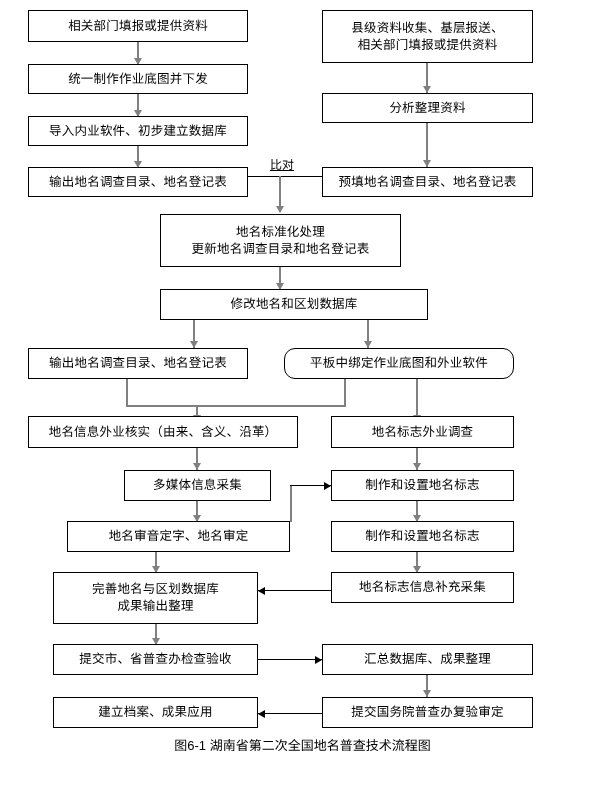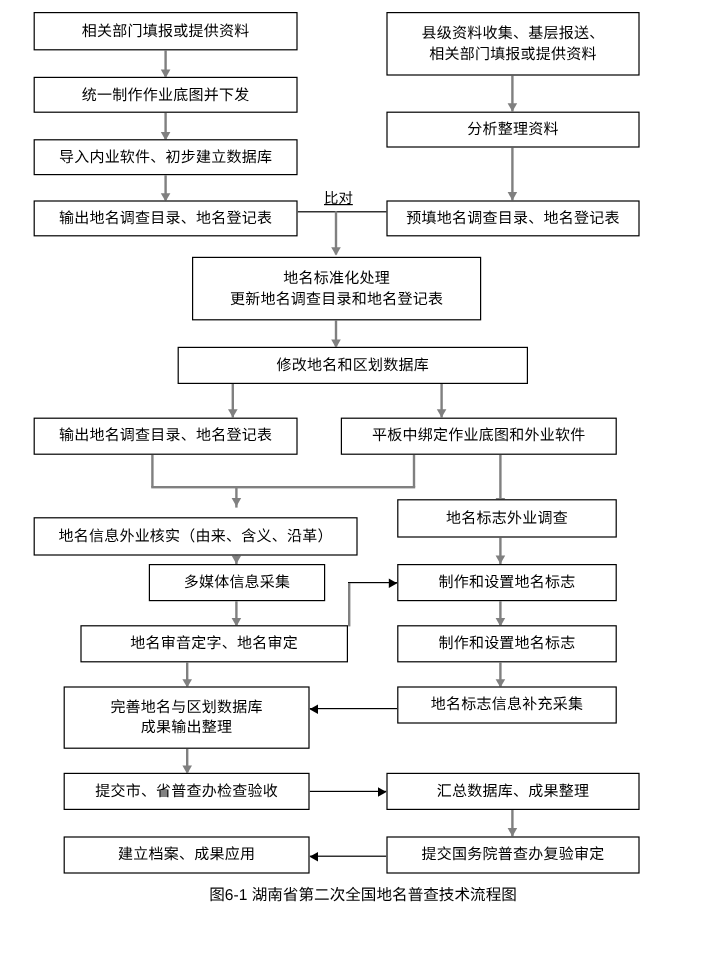--- a/index.html
+++ b/index.html
@@ -124,41 +124,41 @@
   <div class="edge-label" style="left:268px; top:158px;text-decoration:underline;">比对</div>
   <div class="edge vline" style="left:279px; top:176px; width:2px; height:36px;"></div>
   <div class="arrow arrow-down" style="left:276px; top:206px;"></div>
 
   <div class="node" style="left:160px; top:214px; width:241px; height:53px;">地名标准化处理
 更新地名调查目录和地名登记表</div>
 
   <div class="edge vline" style="left:279px; top:267px; width:2px; height:22px;"></div>
   <div class="arrow arrow-down" style="left:276px; top:283px;"></div>
 
-  <div class="node" style="left:148px; top:289px; width:292px; height:31px;">修改地名和区划数据库</div>
+  <div class="node" style="left:160px; top:289px; width:268px; height:31px;">修改地名和区划数据库</div>
 
   <div class="edge vline" style="left:193px; top:320px; width:2px; height:28px;"></div>
   <div class="arrow arrow-down" style="left:190px; top:341px;"></div>
   <div class="edge vline" style="left:367px; top:320px; width:2px; height:28px;"></div>
   <div class="arrow arrow-down" style="left:364px; top:341px;"></div>
 
   <div class="node" style="left:28px; top:348px; width:220px; height:31px;">输出地名调查目录、地名登记表</div>
 
-  <div class="node" style="left:284px; top:348px; width:230px; height:31px;">平板中绑定作业底图和外业软件</div>
+  <div class="node" style="left:284px; top:348px; width:230px; height:31px;border-radius:11px;">平板中绑定作业底图和外业软件</div>
 
   <div class="edge vline" style="left:126px; top:379px; width:2px; height:27px;"></div>
   <div class="edge vline" style="left:344px; top:379px; width:2px; height:27px;"></div>
   <div class="edge hline" style="left:126px; top:405px; width:220px; height:2px;"></div>
   <div class="edge vline" style="left:196px; top:405px; width:2px; height:18px;"></div>
   <div class="arrow arrow-down" style="left:193px; top:415px;"></div>
 
   <div class="edge vline" style="left:416px; top:379px; width:2px; height:44px;"></div>
   <div class="arrow arrow-down" style="left:413px; top:415px;"></div>
 
-  <div class="node" style="left:28px; top:416px; width:270px; height:32px;margin-top:15px;">地名信息外业核实（由来、含义、沿革）</div>
+  <div class="node" style="left:28px; top:416px; width:270px; height:32px;">地名信息外业核实（由来、含义、沿革）</div>
 
   <div class="node" style="left:331px; top:416px; width:183px; height:32px;">地名标志外业调查</div>
 
   <div class="edge vline" style="left:196px; top:448px; width:2px; height:22px;"></div>
   <div class="arrow arrow-down" style="left:193px; top:463px;"></div>
 
   <div class="edge vline" style="left:416px; top:448px; width:2px; height:22px;"></div>
   <div class="arrow arrow-down" style="left:413px; top:463px;"></div>
 
   <div class="node" style="left:124px; top:470px; width:147px; height:31px;">多媒体信息采集</div>

